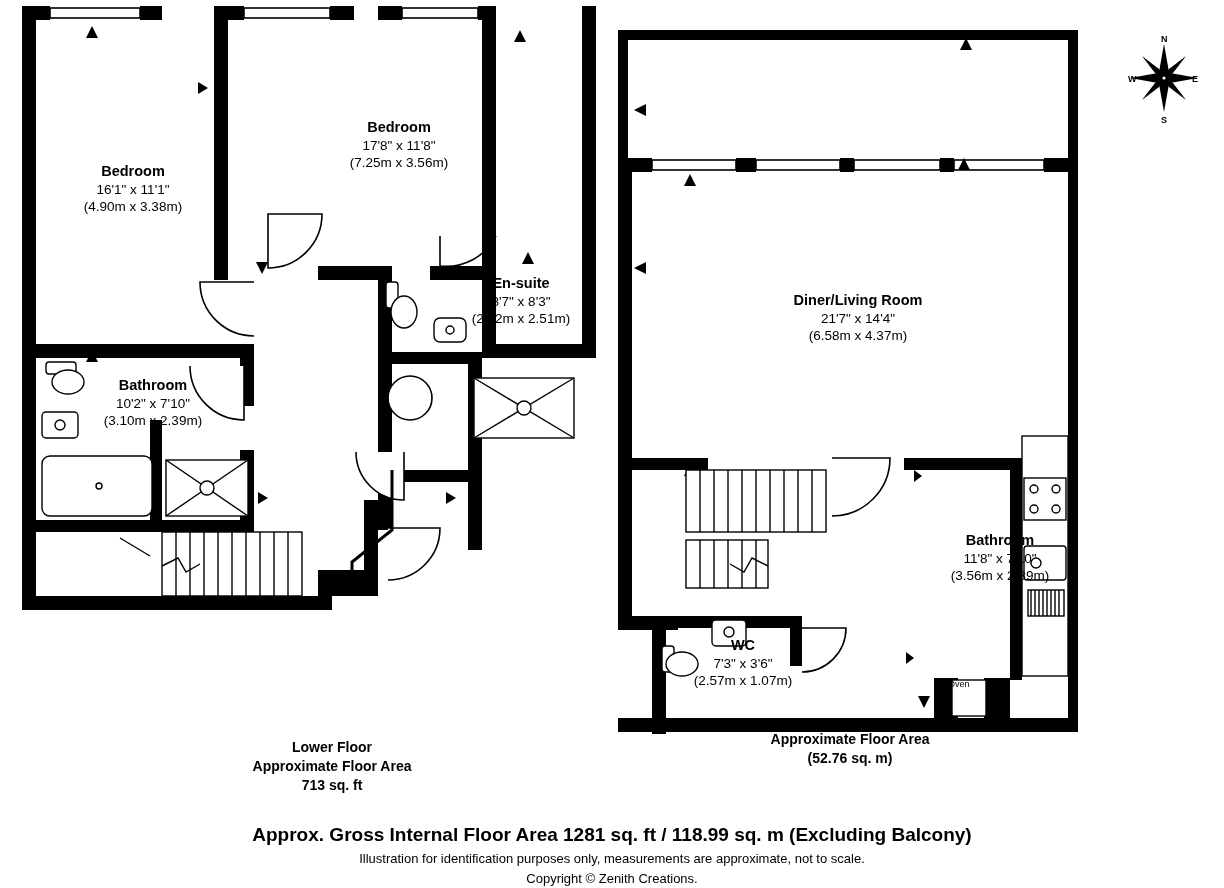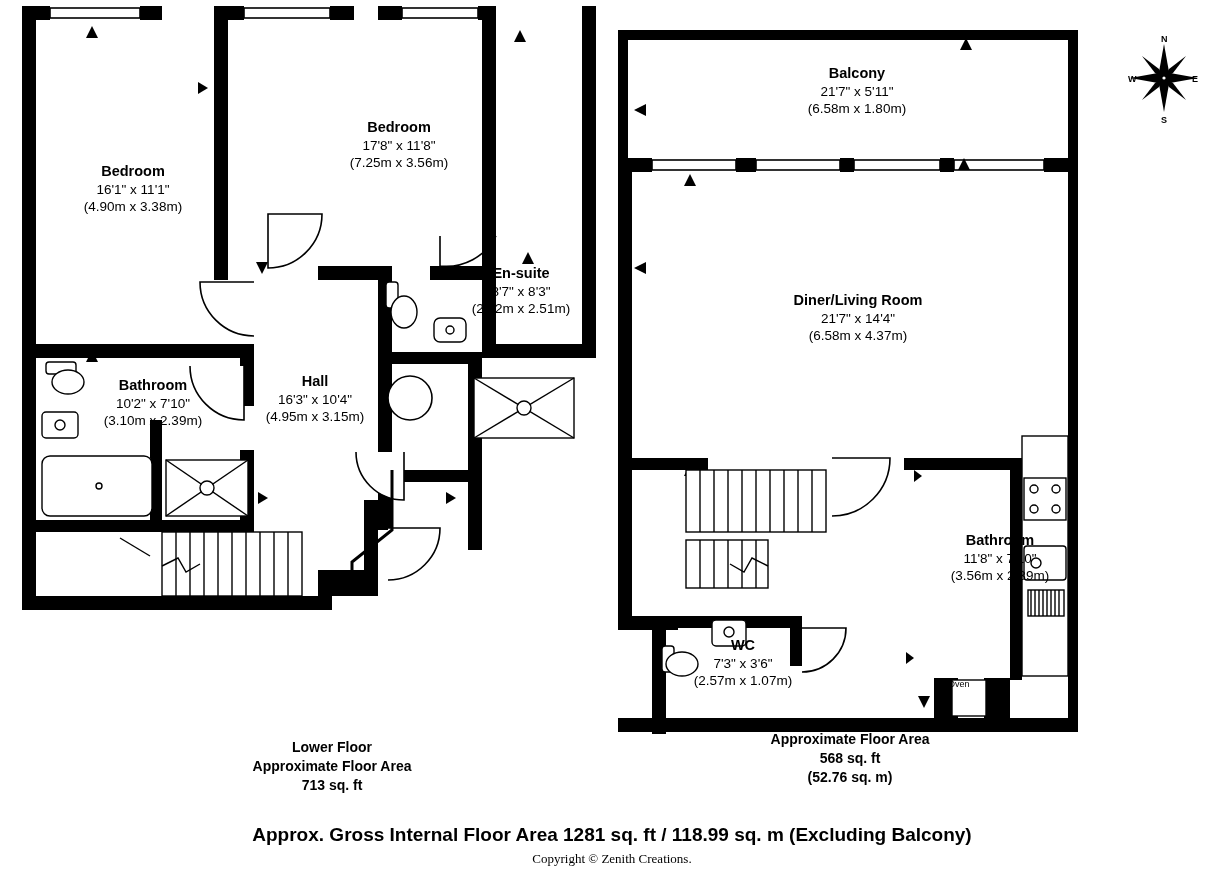--- a/index.html
+++ b/index.html
@@ -249,43 +249,33 @@
     <div class="dim">16'1" x 11'1"</div>
     <div class="dim">(4.90m x 3.38m)</div>
   </div>
 
   <div class="lbl" style="left:306px;top:118px;width:186px;">
     <div class="name">Bedroom</div>
     <div class="dim">17'8" x 11'8"</div>
     <div class="dim">(7.25m x 3.56m)</div>
   </div>
 
-  <div class="lbl" style="left:428px;top:264px;width:186px;">
+  <div class="lbl" style="left:428px;top:274px;width:186px;">
     <div class="name">En-suite</div>
     <div class="dim">8'7" x 8'3"</div>
     <div class="dim">(2.62m x 2.51m)</div>
   </div>
 
   <div class="lbl" style="left:60px;top:376px;width:186px;">
     <div class="name">Bathroom</div>
     <div class="dim">10'2" x 7'10"</div>
     <div class="dim">(3.10m x 2.39m)</div>
   </div>
 
-  <div class="lbl" style="left:222px;top:372px;width:186px;">
-    <div class="name">Hall</div>
-    <div class="dim">16'3" x 10'4"</div>
-    <div class="dim">(4.95m x 3.15m)</div>
-  </div>
-
-  <div class="lbl" style="left:762px;top:64px;width:190px;">
-    <div class="name">Balcony</div>
-    <div class="dim">21'7" x 5'11"</div>
-    <div class="dim">(6.58m x 1.80m)</div>
-  </div>
+
 
   <div class="lbl" style="left:758px;top:291px;width:200px;">
     <div class="name">Diner/Living Room</div>
     <div class="dim">21'7" x 14'4"</div>
     <div class="dim">(6.58m x 4.37m)</div>
   </div>
 
   <div class="lbl" style="left:905px;top:531px;width:190px;">
     <div class="name">Bathroom</div>
     <div class="dim">11'8" x 7'10"</div>
@@ -320,22 +310,22 @@
   </svg>
 
   <div class="footer" style="left:200px;top:738px;width:264px;">
     <div class="t1">Lower Floor</div>
     <div class="t1">Approximate Floor Area</div>
     <div class="t1">713 sq. ft</div>
   </div>
 
   <div class="footer" style="left:718px;top:730px;width:264px;">
     <div class="t1">Approximate Floor Area</div>
-    <div class="t1">568 sq. ft</div>
     <div class="t1">(52.76 sq. m)</div>
   </div>
 
   <div class="gross" style="left:0;top:824px;">
     <div class="g1">Approx. Gross Internal Floor Area 1281 sq. ft / 118.99 sq. m (Excluding Balcony)</div>
-    <div class="g3" style="margin-top:5px;font-family:Liberation Serif, serif;">Copyright © Zenith Creations.</div>
+    <div class="g2" style="margin-top:5px;">Illustration for identification purposes only, measurements are approximate, not to scale.</div>
+    <div class="g3" style="margin-top:5px;">Copyright © Zenith Creations.</div>
   </div>
 
 </div>
 
 </body></html>

